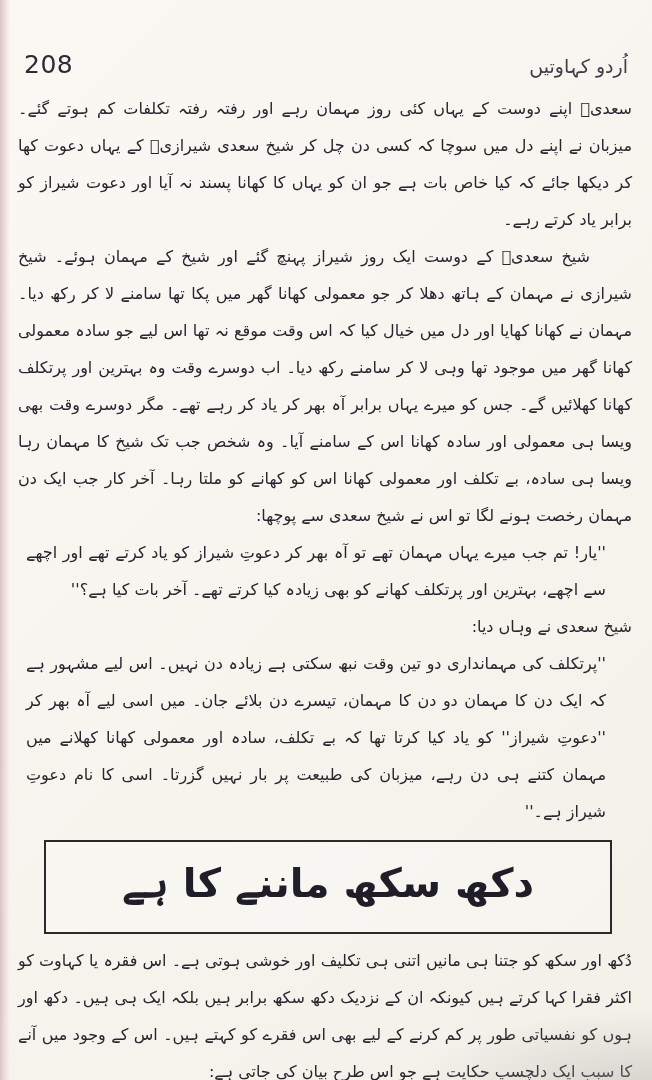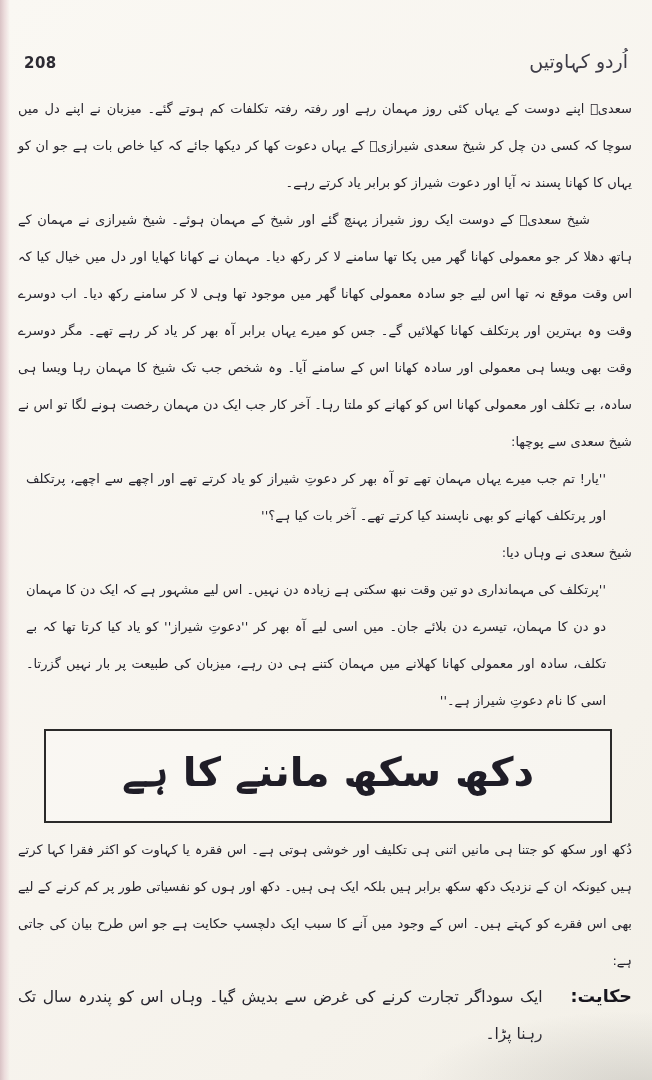--- a/index.html
+++ b/index.html
@@ -16,29 +16,29 @@
   }
   .corner-shadow {
     position:absolute; right:0; bottom:0; width:240px; height:70px;
     background:radial-gradient(ellipse at 95% 110%, rgba(168,166,160,0.38), rgba(168,166,160,0) 70%);
   }
 
   .header {
     position:absolute; top:50px; left:24px; right:24px;
     display:flex; justify-content:space-between; align-items:baseline;
   }
-  .page-num { font-size:15px; font-weight:bold; color:#2d2b33; letter-spacing:0.5px; }
+  .page-num { font-size:25px; font-weight:normal; color:#2d2b33; letter-spacing:0.5px; }
   .header-title { font-size:19px; color:#3e3c47; direction:rtl; }
 
   .content {
     position:absolute; top:90px; right:20px; left:18px;
     direction:rtl; text-align:justify;
   }
   p.body {
-    margin:0; font-size:13px; line-height:37px; color:#27252e;
+    margin:0; font-size:16px; line-height:37px; color:#27252e;
     text-align:justify;
   }
   p.indent { text-indent:42px; }
   p.quote { padding:0 26px 0 8px; }
   p.answer-intro { text-align:right; }
 
   .heading-box {
     margin:10px 20px 8px 26px; height:90px;
     border:2px solid #2b2a2a;
     display:flex; align-items:center; justify-content:center;
@@ -66,21 +66,21 @@
     <div class="page-num">208</div>
     <div class="header-title">اُردو کہاوتیں</div>
   </div>
 
   <div class="content">
 
     <p class="body">سعدیؒ اپنے دوست کے یہاں کئی روز مہمان رہے اور رفتہ رفتہ تکلفات کم ہوتے گئے۔ میزبان نے اپنے دل میں سوچا کہ کسی دن چل کر شیخ سعدی شیرازیؒ کے یہاں دعوت کھا کر دیکھا جائے کہ کیا خاص بات ہے جو ان کو یہاں کا کھانا پسند نہ آیا اور دعوت شیراز کو برابر یاد کرتے رہے۔</p>
 
     <p class="body indent">شیخ سعدیؒ کے دوست ایک روز شیراز پہنچ گئے اور شیخ کے مہمان ہوئے۔ شیخ شیرازی نے مہمان کے ہاتھ دھلا کر جو معمولی کھانا گھر میں پکا تھا سامنے لا کر رکھ دیا۔ مہمان نے کھانا کھایا اور دل میں خیال کیا کہ اس وقت موقع نہ تھا اس لیے جو سادہ معمولی کھانا گھر میں موجود تھا وہی لا کر سامنے رکھ دیا۔ اب دوسرے وقت وہ بہترین اور پرتکلف کھانا کھلائیں گے۔ جس کو میرے یہاں برابر آہ بھر کر یاد کر رہے تھے۔ مگر دوسرے وقت بھی ویسا ہی معمولی اور سادہ کھانا اس کے سامنے آیا۔ وہ شخص جب تک شیخ کا مہمان رہا ویسا ہی سادہ، بے تکلف اور معمولی کھانا اس کو کھانے کو ملتا رہا۔ آخر کار جب ایک دن مہمان رخصت ہونے لگا تو اس نے شیخ سعدی سے پوچھا:</p>
 
-    <p class="body quote">''یار! تم جب میرے یہاں مہمان تھے تو آہ بھر کر دعوتِ شیراز کو یاد کرتے تھے اور اچھے سے اچھے، پرتکلف اور پرتکلف کھانے کو بھی ناپسند کیا کرتے تھے۔ آخر بات کیا ہے؟''</p>
+    <p class="body quote">''یار! تم جب میرے یہاں مہمان تھے تو آہ بھر کر دعوتِ شیراز کو یاد کرتے تھے اور اچھے سے اچھے، بہترین اور پرتکلف کھانے کو بھی زیادہ کیا کرتے تھے۔ آخر بات کیا ہے؟''</p>
 
     <p class="body answer-intro">شیخ سعدی نے وہاں دیا:</p>
 
     <p class="body quote">''پرتکلف کی مہمانداری دو تین وقت نبھ سکتی ہے زیادہ دن نہیں۔ اس لیے مشہور ہے کہ ایک دن کا مہمان دو دن کا مہمان، تیسرے دن بلائے جان۔ میں اسی لیے آہ بھر کر ''دعوتِ شیراز'' کو یاد کیا کرتا تھا کہ بے تکلف، سادہ اور معمولی کھانا کھلانے میں مہمان کتنے ہی دن رہے، میزبان کی طبیعت پر بار نہیں گزرتا۔ اسی کا نام دعوتِ شیراز ہے۔''</p>
 
     <div class="heading-box">
       <span class="h">دکھ سکھ ماننے کا ہے</span>
     </div>
 
     <p class="body">دُکھ اور سکھ کو جتنا ہی مانیں اتنی ہی تکلیف اور خوشی ہوتی ہے۔ اس فقرہ یا کہاوت کو اکثر فقرا کہا کرتے ہیں کیونکہ ان کے نزدیک دکھ سکھ برابر ہیں بلکہ ایک ہی ہیں۔ دکھ اور ہوں کو نفسیاتی طور پر کم کرنے کے لیے بھی اس فقرے کو کہتے ہیں۔ اس کے وجود میں آنے کا سبب ایک دلچسپ حکایت ہے جو اس طرح بیان کی جاتی ہے:</p>

